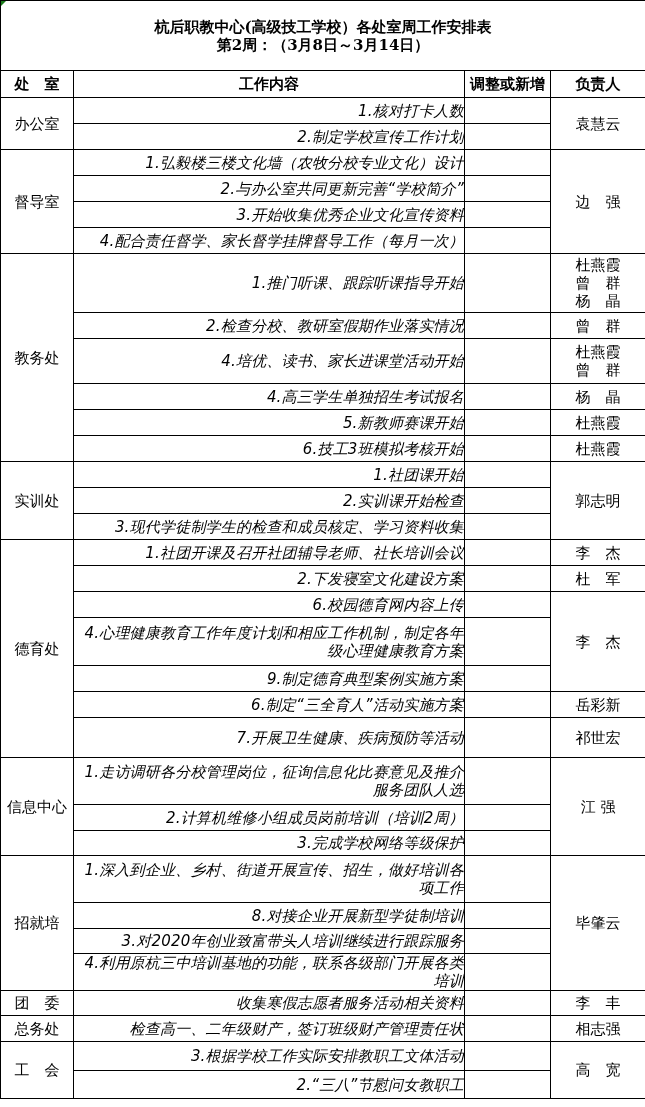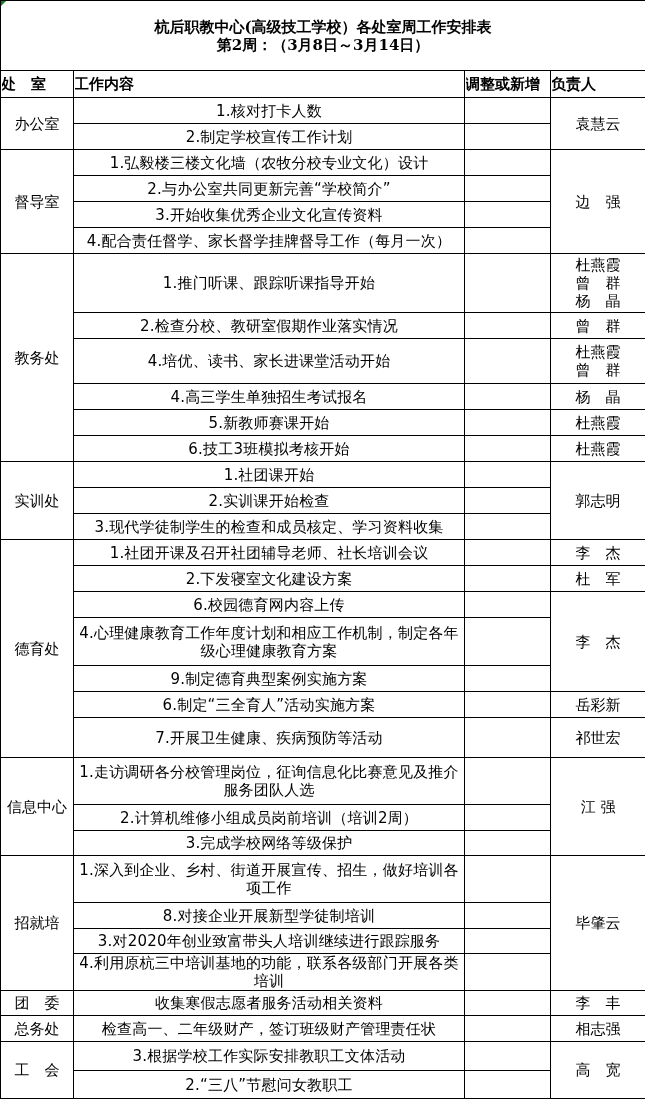--- a/index.html
+++ b/index.html
@@ -7,24 +7,24 @@
          font-family: "DejaVu Sans", "Liberation Sans", sans-serif; color: #000; }
   .corner-mark { position: absolute; left: 1px; top: 1px; width: 0; height: 0;
          border-top: 5px solid #1a7a1a; border-right: 5px solid transparent; }
   table.sheet { position: absolute; left: 0; top: 0; border-collapse: collapse;
          table-layout: fixed; width: 645px; }
   table.sheet td { border: 1px solid #000; padding: 0; overflow: hidden;
          font-size: 15px; line-height: 18px; }
   td.title { text-align: center; vertical-align: middle; font-weight: bold;
          font-family: "DejaVu Serif", "Liberation Serif", serif; font-size: 19px; line-height: 26px;
          border-bottom: 1px solid #000; }
-  td.hdr { text-align: left; vertical-align: middle; font-weight: bold; font-size: 15px;
+  td.hdr { text-align: center; vertical-align: middle; font-weight: bold; font-size: 15px;
          font-family: "DejaVu Serif", "Liberation Serif", serif; border-radius: 9px; }
   td.dept { text-align: center; vertical-align: middle; font-size: 15px; }
-  td.task { text-align: center; vertical-align: middle; padding-left: 2px; font-size: 14.5px; letter-spacing: 0.2px; }
+  td.task { text-align: right; vertical-align: middle; padding-left: 2px; font-size: 14.5px; letter-spacing: 0.2px; font-style: italic; }
   td.adj { }
   td.owner { text-align: center; vertical-align: middle; font-size: 15px; white-space: pre-line; line-height: 18px; }
 </style>
 </head>
 <body>
 
 <div class="corner-mark"></div>
 
 <table class="sheet">
   <colgroup>

